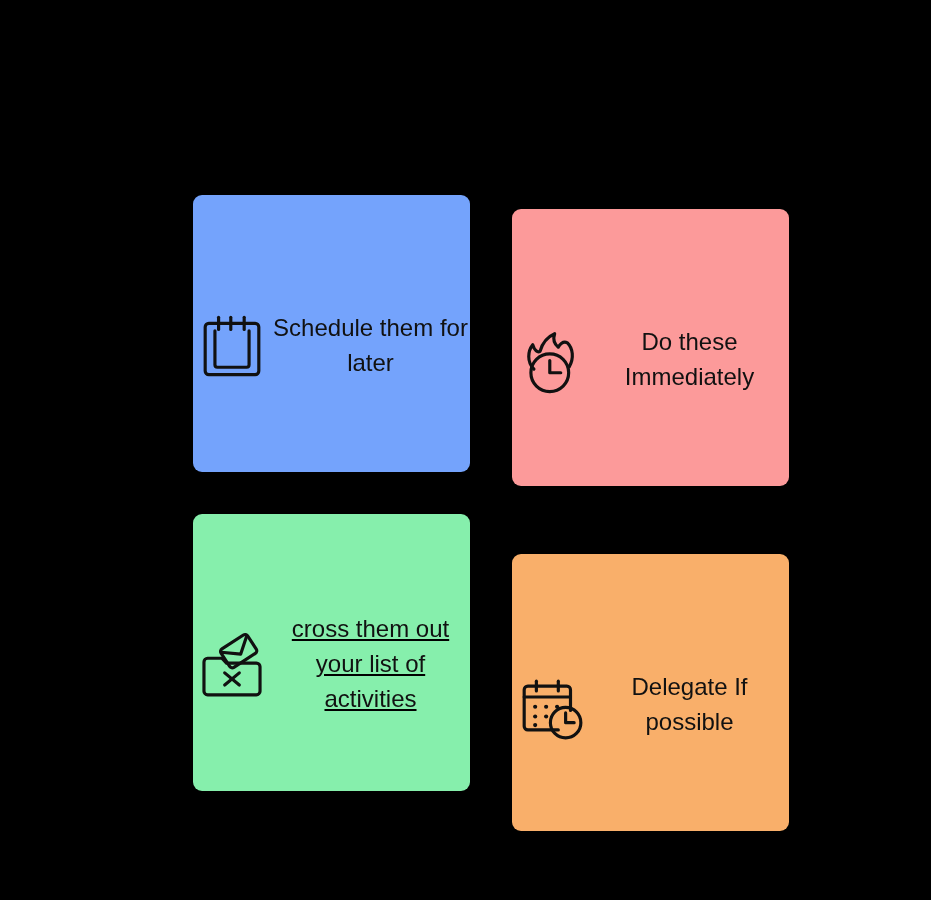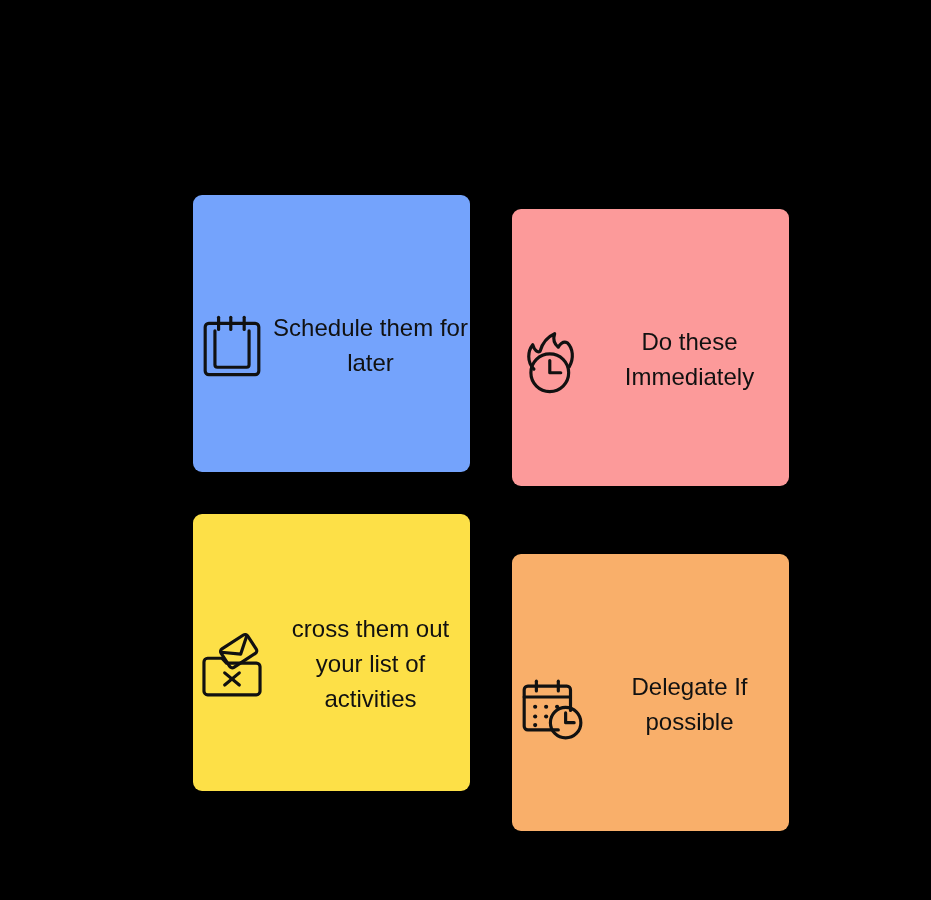--- a/index.html
+++ b/index.html
@@ -97,21 +97,21 @@
 
         <circle cx="31" cy="40" r="15.5"></circle>
 
         <path d="M31 30 V40 H40"></path>
       </svg>
     </div>
     <div class="q-label">Do these
 Immediately</div>
   </div>
 
-  <div class="quadrant q-bl" style="background:#fde047;">
+  <div class="quadrant q-bl" style="background:#86efac;text-decoration:underline;">
     <div class="icon-wrap">
       <svg viewBox="0 0 64 64" fill="none" stroke="#111111" stroke-width="2.6" stroke-linecap="round" stroke-linejoin="round">
 
         <g transform="rotate(-33 38 19)">
           <rect x="25" y="9" width="26" height="18" rx="2.5"></rect>
           <path d="M25.5 11 L38 21 L50.5 11"></path>
         </g>
 
         <path d="M12 54 a3 3 0 0 1 -3 -3 V27 a3 3 0 0 1 3 -3 H23
                  a2 2 0 0 1 1.5 0.7 L27.5 28 H52 a3 3 0 0 1 3 3 V51

